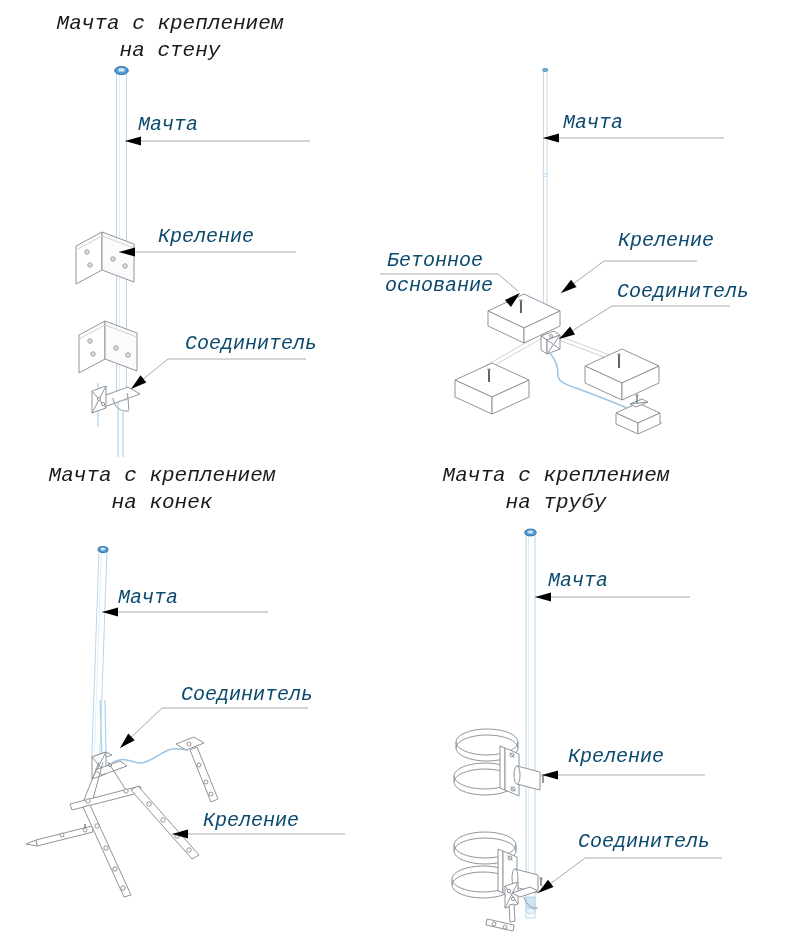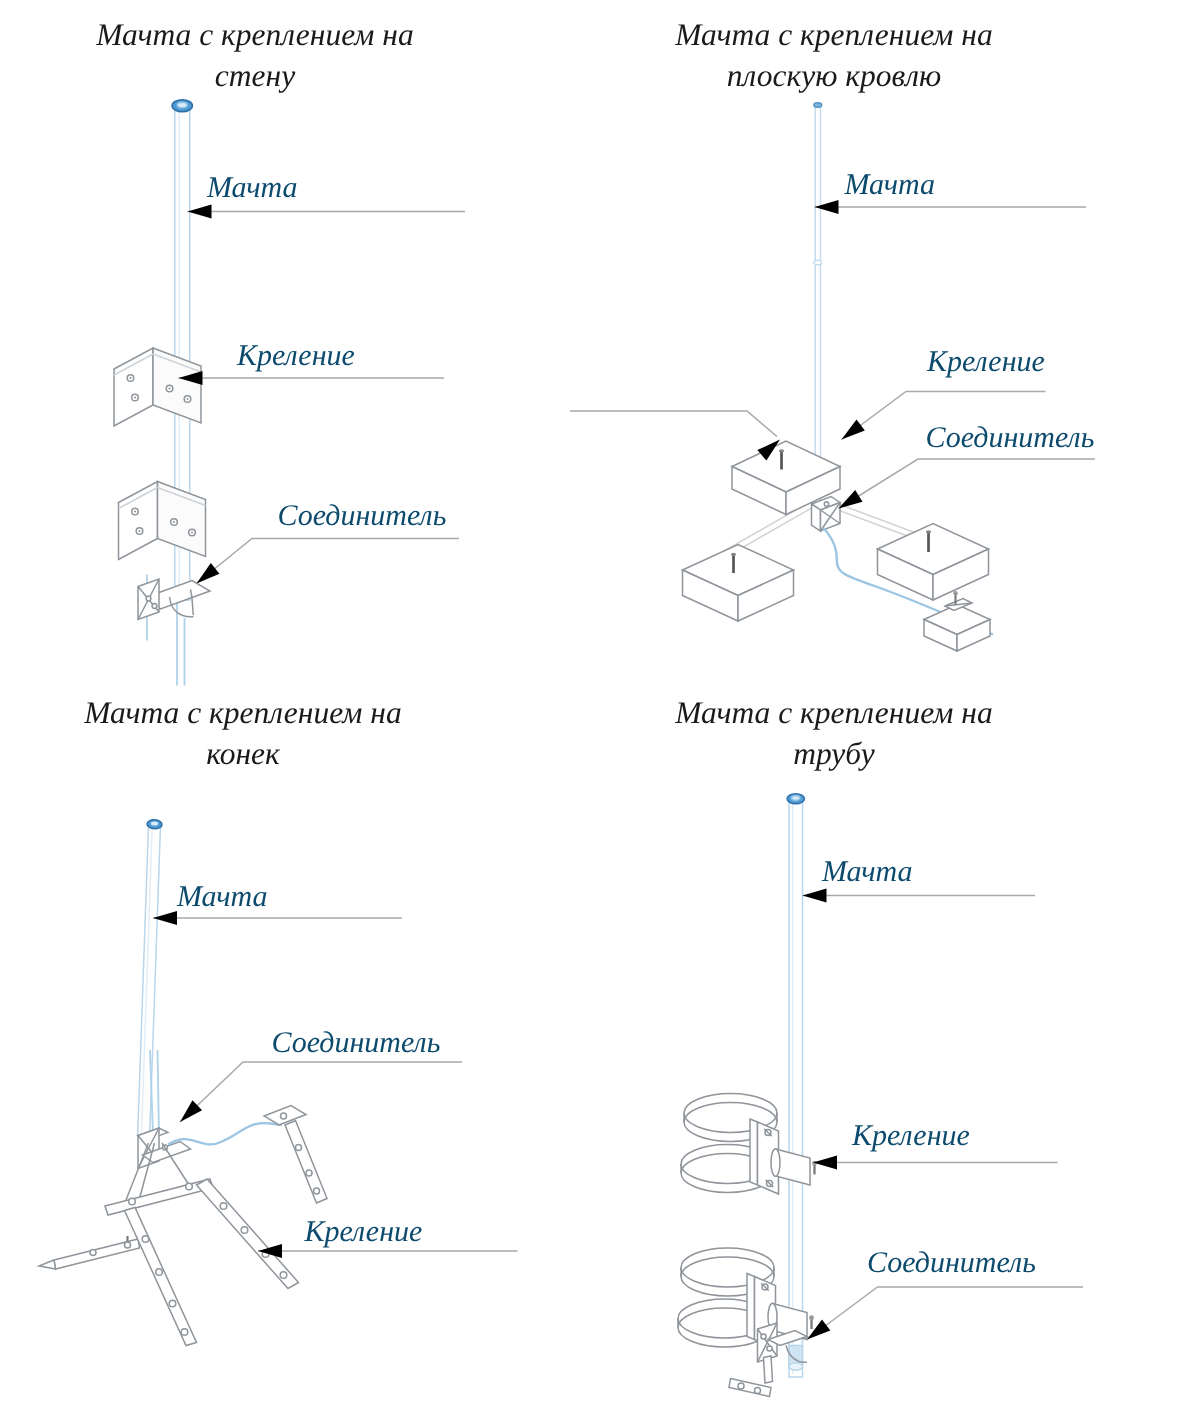--- a/index.html
+++ b/index.html
@@ -1,18 +1,18 @@
 <!DOCTYPE html>
 <html><head>
 <meta charset="utf-8">
 <style>
   html,body { margin:0; padding:0; background:#ffffff; }
   .stage {
     position:relative; width:800px; height:944px; background:#ffffff;
-    font-family:Liberation Serif, serif; overflow:hidden;
+    font-family:Liberation Mono, monospace; overflow:hidden;
   }
   svg.art { position:absolute; left:0; top:0; }
   .title {
     position:absolute; width:260px; text-align:center;
     font-style:italic; font-size:21px; line-height:27px; color:#1a1a1a;
   }
   .lbl {
     position:absolute; font-style:italic; font-size:20px; color:#0c4a6e;
     white-space:nowrap; line-height:22px;
   }
@@ -282,30 +282,30 @@
       <use href="#arr" transform="translate(542,775)"></use>
     </g>
     <g>
       <polyline points="722,858 585,858 538,893" fill="none" stroke="#a9a9a9"></polyline>
       <use href="#arr" transform="translate(538,893) rotate(-37)"></use>
     </g>
   </g>
 </svg>
 
 <div class="title" style="left:40px; top:10px;">Мачта с креплением на стену</div>
-<div class="title" style="left:426px; top:10px;">Мачта с креплением на плоскую кровлю</div>
 <div class="title" style="left:426px; top:462px;">Мачта с креплением на трубу</div>
 <div class="title" style="left:32px; top:462px;">Мачта с креплением на конек</div>
 
 <div class="lbl" style="left:138px; top:114px;">Мачта</div>
 <div class="lbl" style="left:158px; top:226px;">Креление</div>
 <div class="lbl" style="left:185px; top:333px;">Соединитель</div>
 
 <div class="lbl" style="left:563px; top:112px;">Мачта</div>
 <div class="lbl" style="left:618px; top:230px;">Креление</div>
+<div class="lbl wrap" style="left:385px; top:248px;">Бетонное основание</div>
 <div class="lbl" style="left:617px; top:281px;">Соединитель</div>
 
 <div class="lbl" style="left:118px; top:587px;">Мачта</div>
 <div class="lbl" style="left:181px; top:684px;">Соединитель</div>
 <div class="lbl" style="left:203px; top:810px;">Креление</div>
 
 <div class="lbl" style="left:548px; top:570px;">Мачта</div>
 <div class="lbl" style="left:568px; top:746px;">Креление</div>
 <div class="lbl" style="left:578px; top:831px;">Соединитель</div>
 

